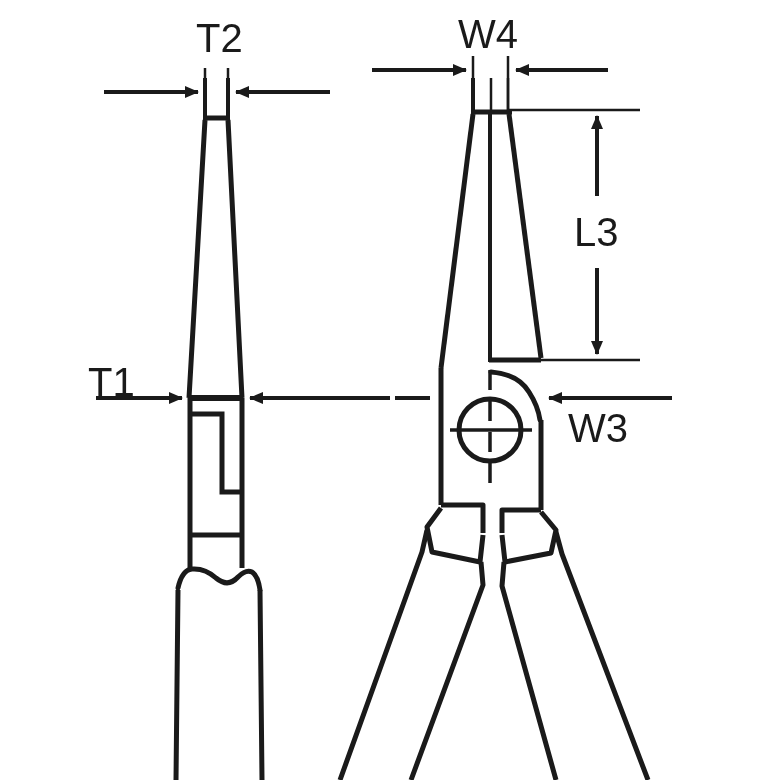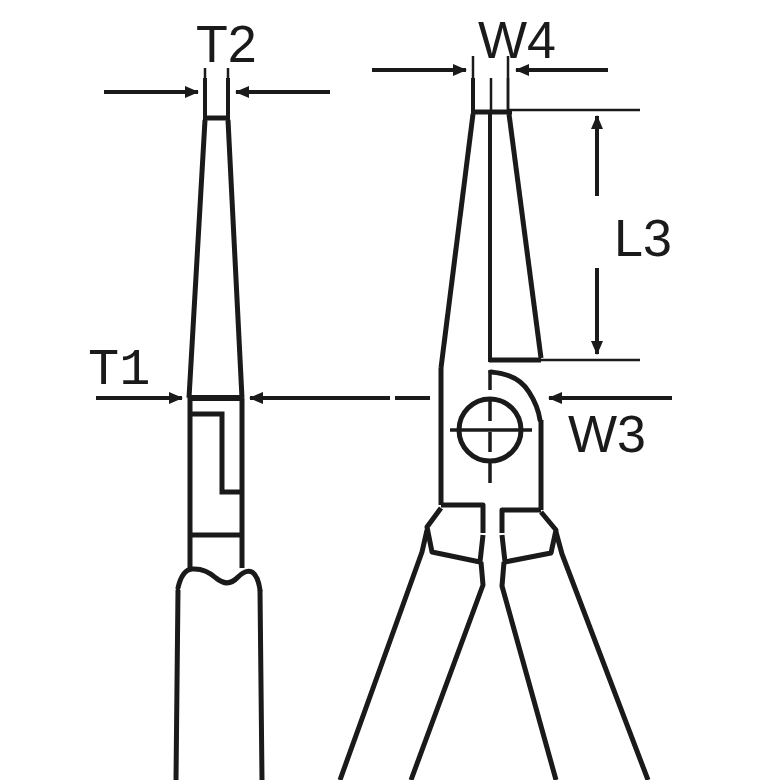--- a/index.html
+++ b/index.html
@@ -18,21 +18,21 @@
   #drawing {
     position: absolute;
     left: 0;
     top: 0;
     width: 780px;
     height: 780px;
   }
   .dim-label {
     position: absolute;
     font-family: "Liberation Sans", sans-serif;
-    font-size: 52px;
+    font-size: 40px;
     font-weight: 400;
     color: #1a1a1a;
     line-height: 1;
     white-space: nowrap;
     letter-spacing: 0px;
     text-align: center;
   }
 </style>
 </head>
 <body>
@@ -140,21 +140,21 @@
     </g>
 
     <g>
       <path d="M672,398 L549,398" fill="none" stroke="#1a1a1a" stroke-width="4" marker-end="url(#arrowLeft)"></path>
     </g>
 
   </svg>
 
   <div class="dim-label" style="left:196px; top:18px;">T2</div>
 
-  <div class="dim-label" style="left:88px; top:345px;font-family:Liberation Mono, monospace;">T1</div>
+  <div class="dim-label" style="left:88px; top:362px;">T1</div>
 
-  <div class="dim-label" style="left:478px; top:14px;">W4</div>
+  <div class="dim-label" style="left:458px; top:14px;">W4</div>
 
   <div class="dim-label" style="left:568px; top:408px;">W3</div>
 
-  <div class="dim-label" style="left:574px; top:212px;margin-left:40px;">L3</div>
+  <div class="dim-label" style="left:574px; top:212px;">L3</div>
 
 </div>
 
 </body></html>

